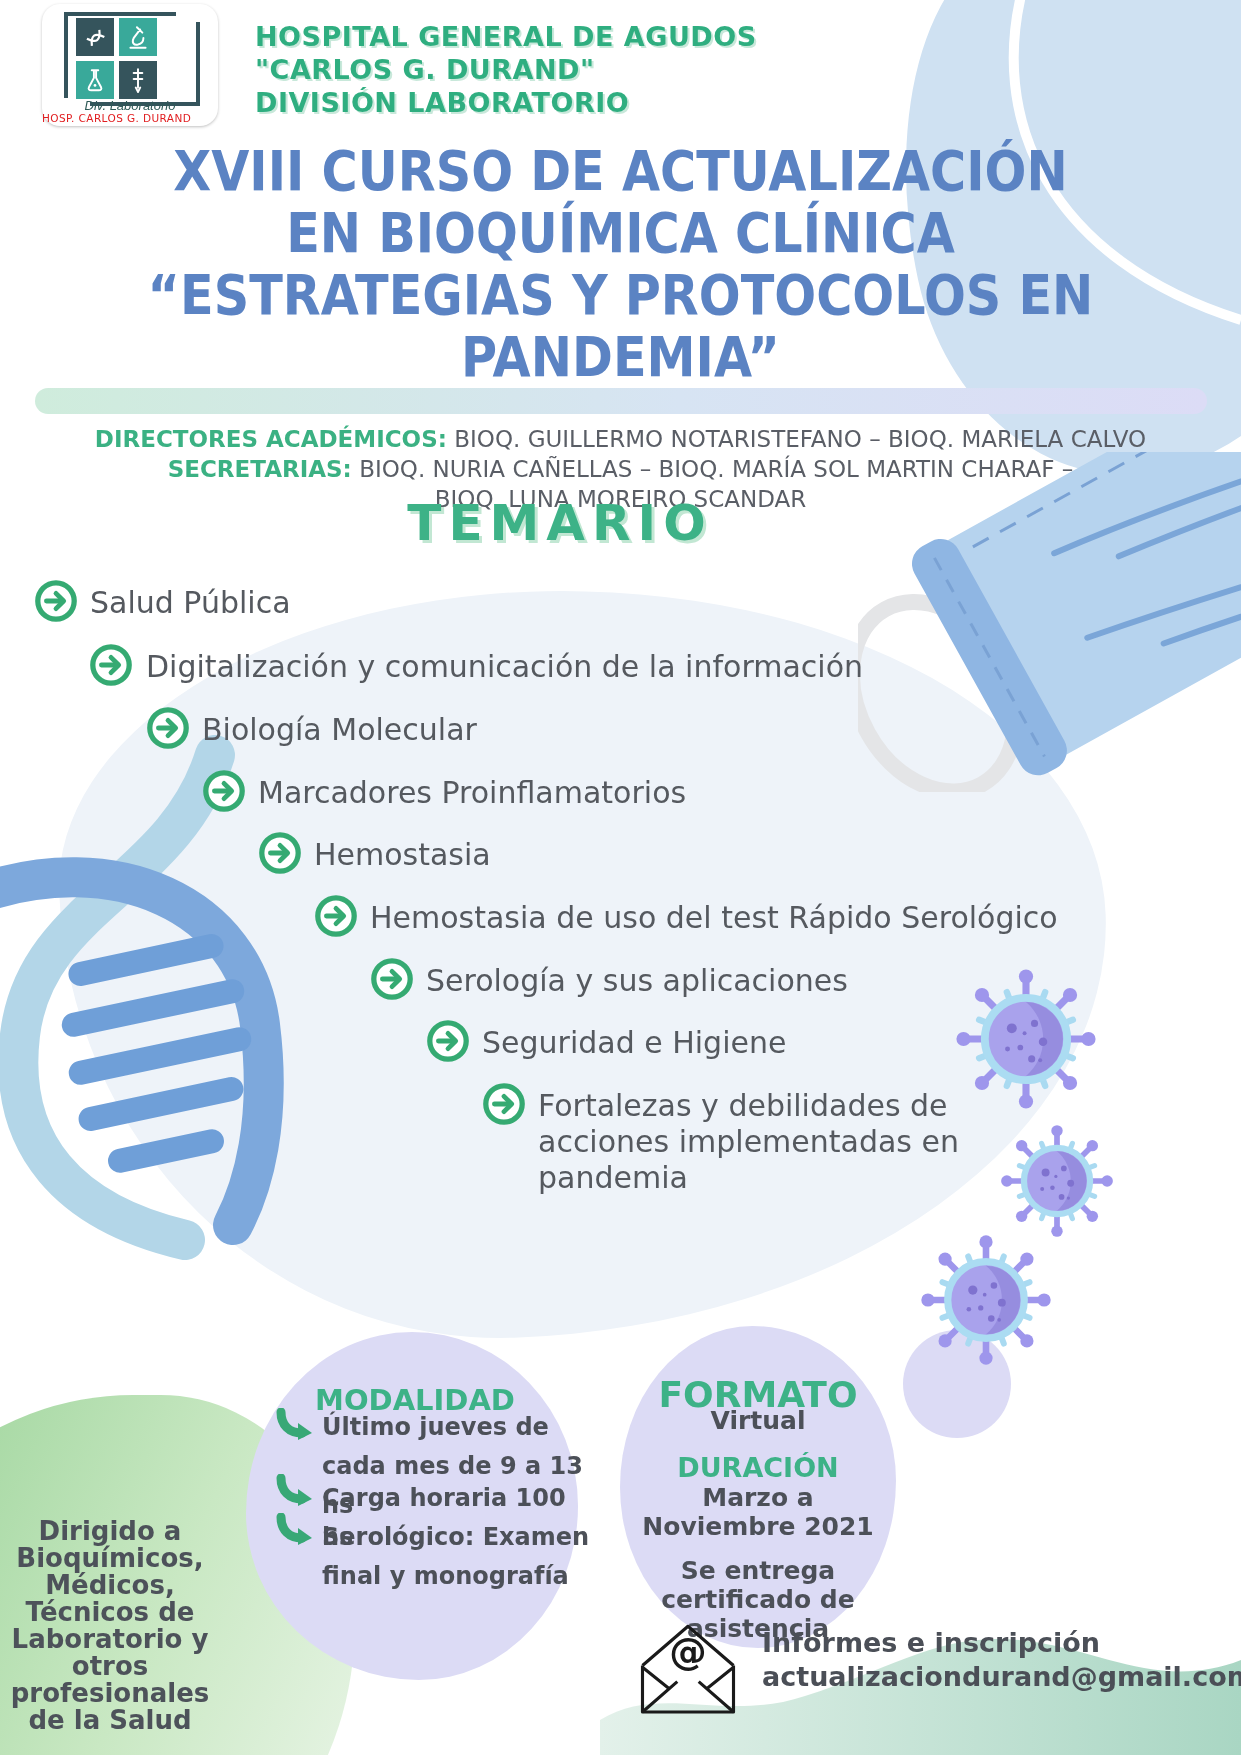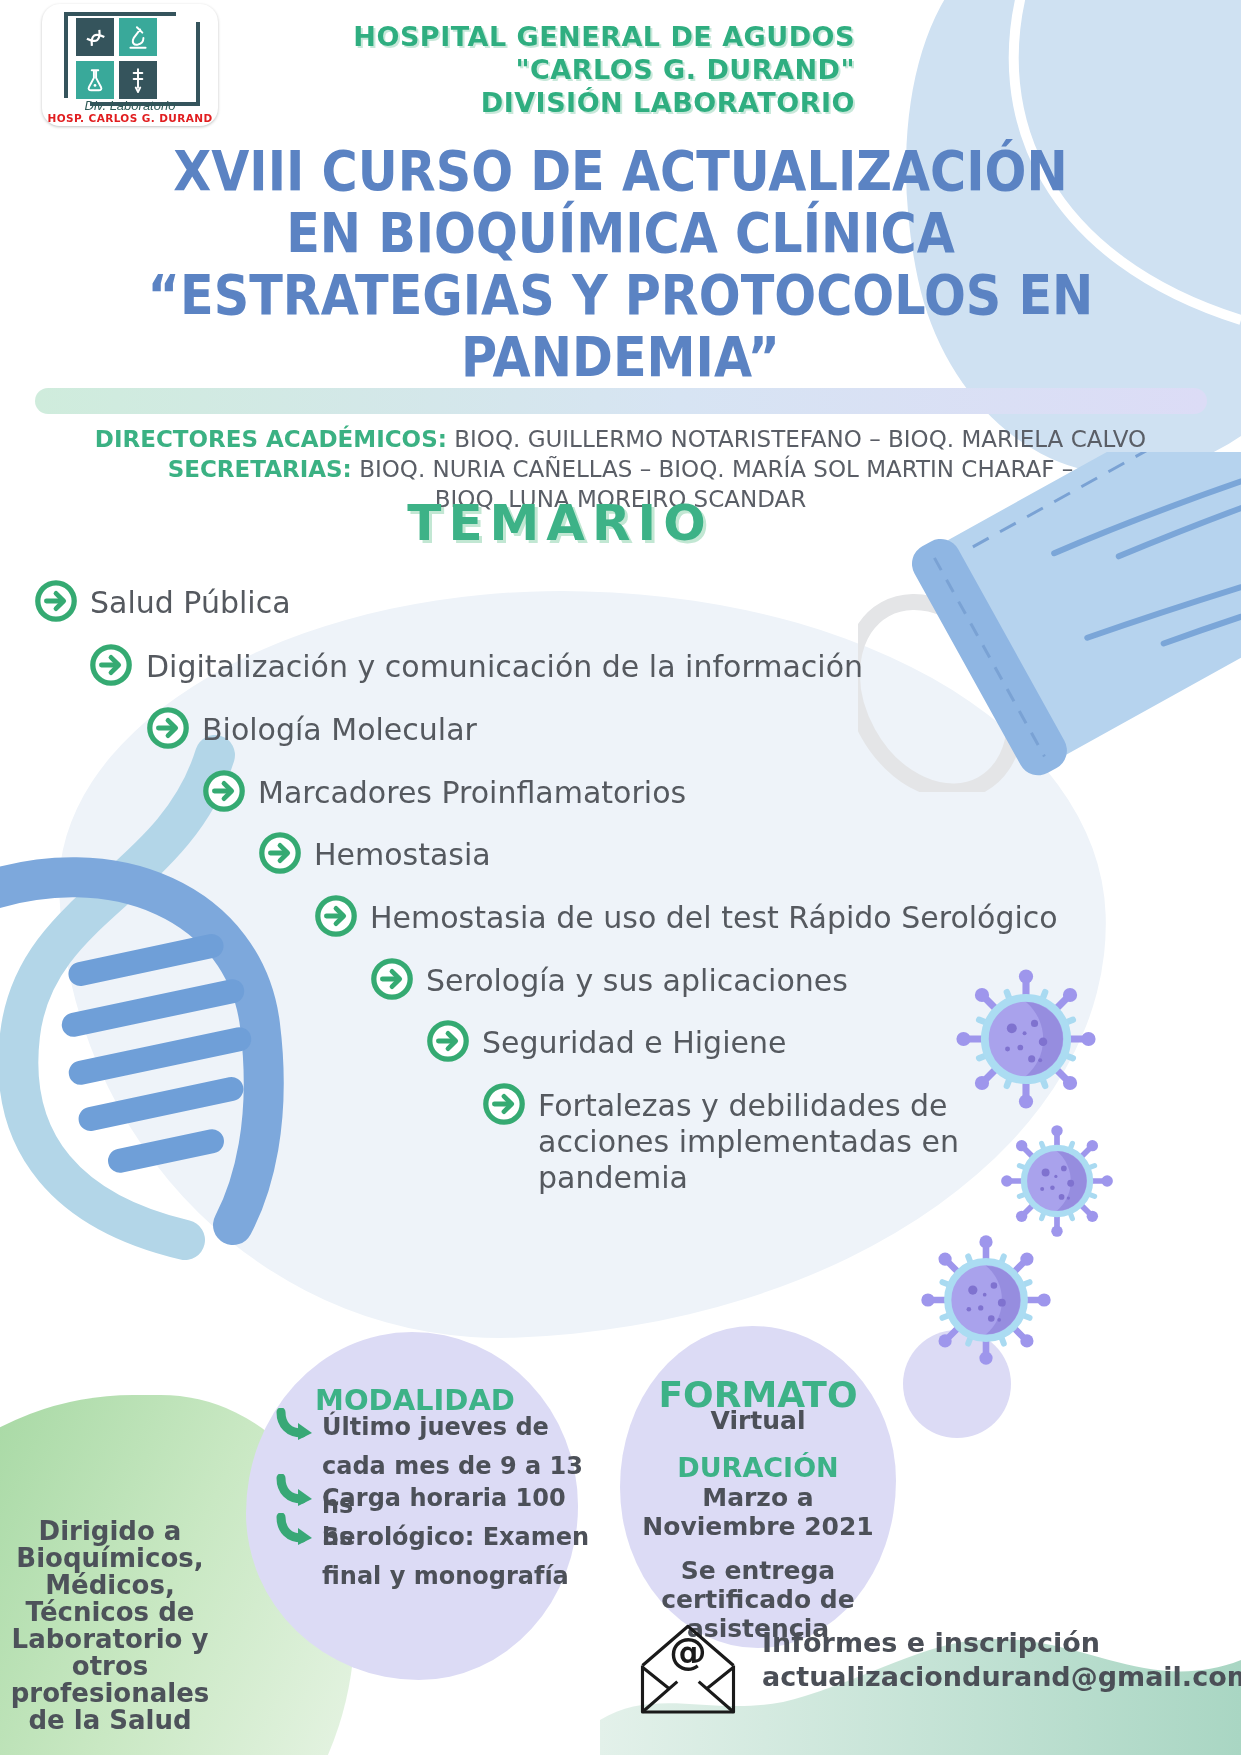--- a/index.html
+++ b/index.html
@@ -31,23 +31,23 @@
     box-shadow:0 1px 3px rgba(0,0,0,.25);}
   .logo-frame1{left:22px;top:8px;width:108px;height:82px;border-left:4px solid #35545c;border-top:4px solid #35545c;}
   .logo-frame2{left:48px;top:18px;width:106px;height:80px;border-right:4px solid #35545c;border-bottom:4px solid #35545c;}
   .logo-grid{left:34px;top:14px;width:104px;height:80px;display:grid;
     grid-template-columns:38px 38px;grid-template-rows:38px 38px;gap:5px;}
   .lg-sq{width:38px;height:38px;display:flex;align-items:center;justify-content:center;}
   .lg-dark{background:#35545c;} .lg-teal{background:#39a99a;}
   .logo-script{left:0;top:94px;width:176px;text-align:center;
     font-family:Liberation Sans, sans-serif;font-style:italic;
     font-size:13px;color:#2f5a57;}
-  .logo-red{left:0;top:108px;width:176px;text-align:center;font-size:10.5px;font-weight:bold;
+  .logo-red{left:0;top:108px;width:176px;font-size:10.5px;font-weight:normal;
     color:#e11d1f;letter-spacing:.4px;}
-  .header-text{left:255px;top:20px;width:600px;text-align:right;
+  .header-text{left:255px;top:20px;width:600px;text-align:left;
     font-size:27px;font-weight:bold;line-height:33px;color:#2fae80;
     text-shadow:2px 2px 0 #c8e8da;letter-spacing:.5px;}
   
   .title{left:0;top:140px;width:1241px;text-align:center;color:#5b83c3;
     font-size:56px;font-weight:bold;line-height:62px;transform:scaleX(.88);transform-origin:center;}
   
   .staff{left:40px;top:424px;width:1161px;text-align:center;font-size:23px;line-height:30px;color:#5a5e66;}
   .staff b{color:#3bb183;font-weight:bold;}
   
   .temario-heading{left:0;top:494px;width:1120px;text-align:center;color:#3db287;

